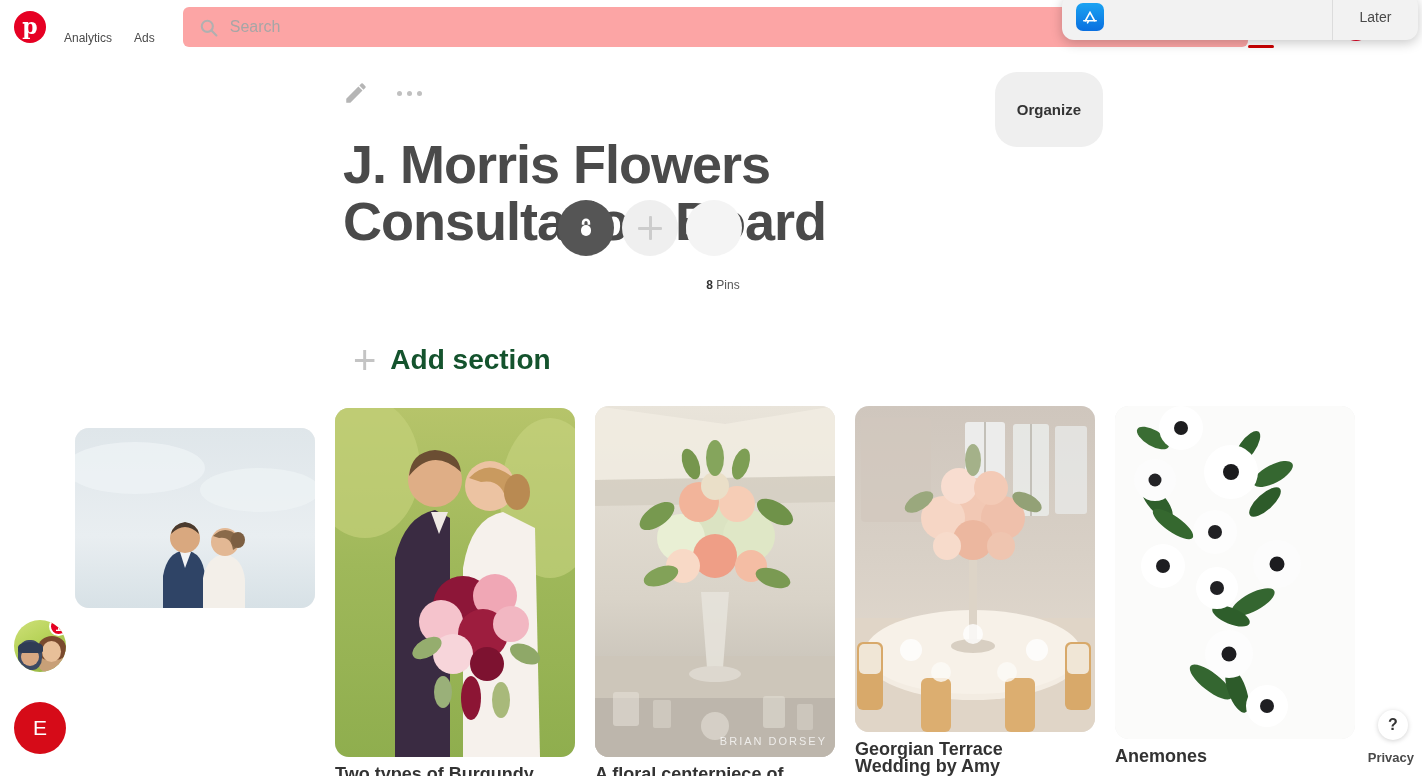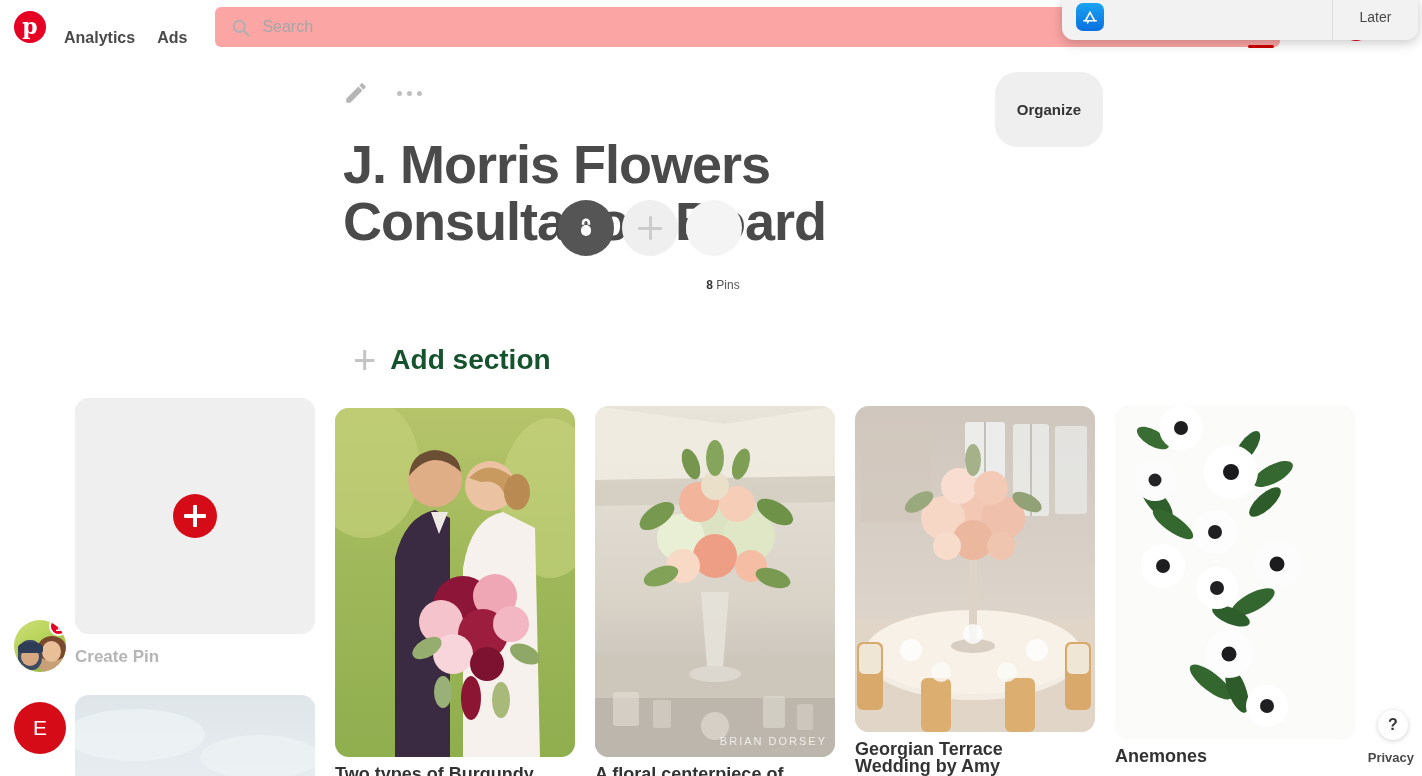--- a/index.html
+++ b/index.html
@@ -24,21 +24,21 @@
     border-radius: 50%; background: #e60023;
     display: flex; align-items: center; justify-content: center;
     flex: none;
   }
   .logo-p {
     color: #ffffff; font-size: 22px; font-weight: 700;
     font-family: "DejaVu Serif", serif; line-height: 1;
     transform: translateY(-1px);
   }
   .nav-link {
-    margin-left: 18px; font-size: 16px; font-weight: 700;
+    margin-left: 18px; font-size: 12px; font-weight: 400;
     color: #4a4a4a; white-space: nowrap; cursor: pointer; margin-top: 22px;
   }
   .nav-link.ads { margin-left: 22px; }
 
   .search-wrap {
     margin-left: 28px;
     width: 1065px; height: 40px;
     background: #fca5a5; border-radius: 6px;
     display: flex; align-items: center;
     flex: none;
@@ -323,31 +323,20 @@
     <span class="kid-face"></span>
     <span class="kid-hat"></span>
     <span class="badge">1</span>
   </div>
   <div class="rail-e">E</div>
 </div>
 
 <div class="grid">
 
   <div class="col" style="left:75px; top:0;">
-    <div class="pin">
-      <div class="create-pin-box">
-        <div class="create-pin-circle">
-          <span class="cp-wrap">
-            <span class="cp-h"></span>
-              <span class="cp-v"></span>
-          </span>
-        </div>
-      </div>
-      <div class="pin-title muted">Create Pin</div>
-    </div>
 
     <div class="pin" style="margin-top:30px;">
       <div class="pin-img" style="height:180px;">
         <svg width="240" height="180" viewBox="0 0 240 180" preserveAspectRatio="none">
           <defs>
             <linearGradient id="skyG" x1="0" y1="0" x2="0" y2="1">
               <stop offset="0%" stop-color="#dfe6ea"></stop>
                 <stop offset="60%" stop-color="#e9eef1"></stop>
                 <stop offset="100%" stop-color="#d7e1e6"></stop>
             </linearGradient>

